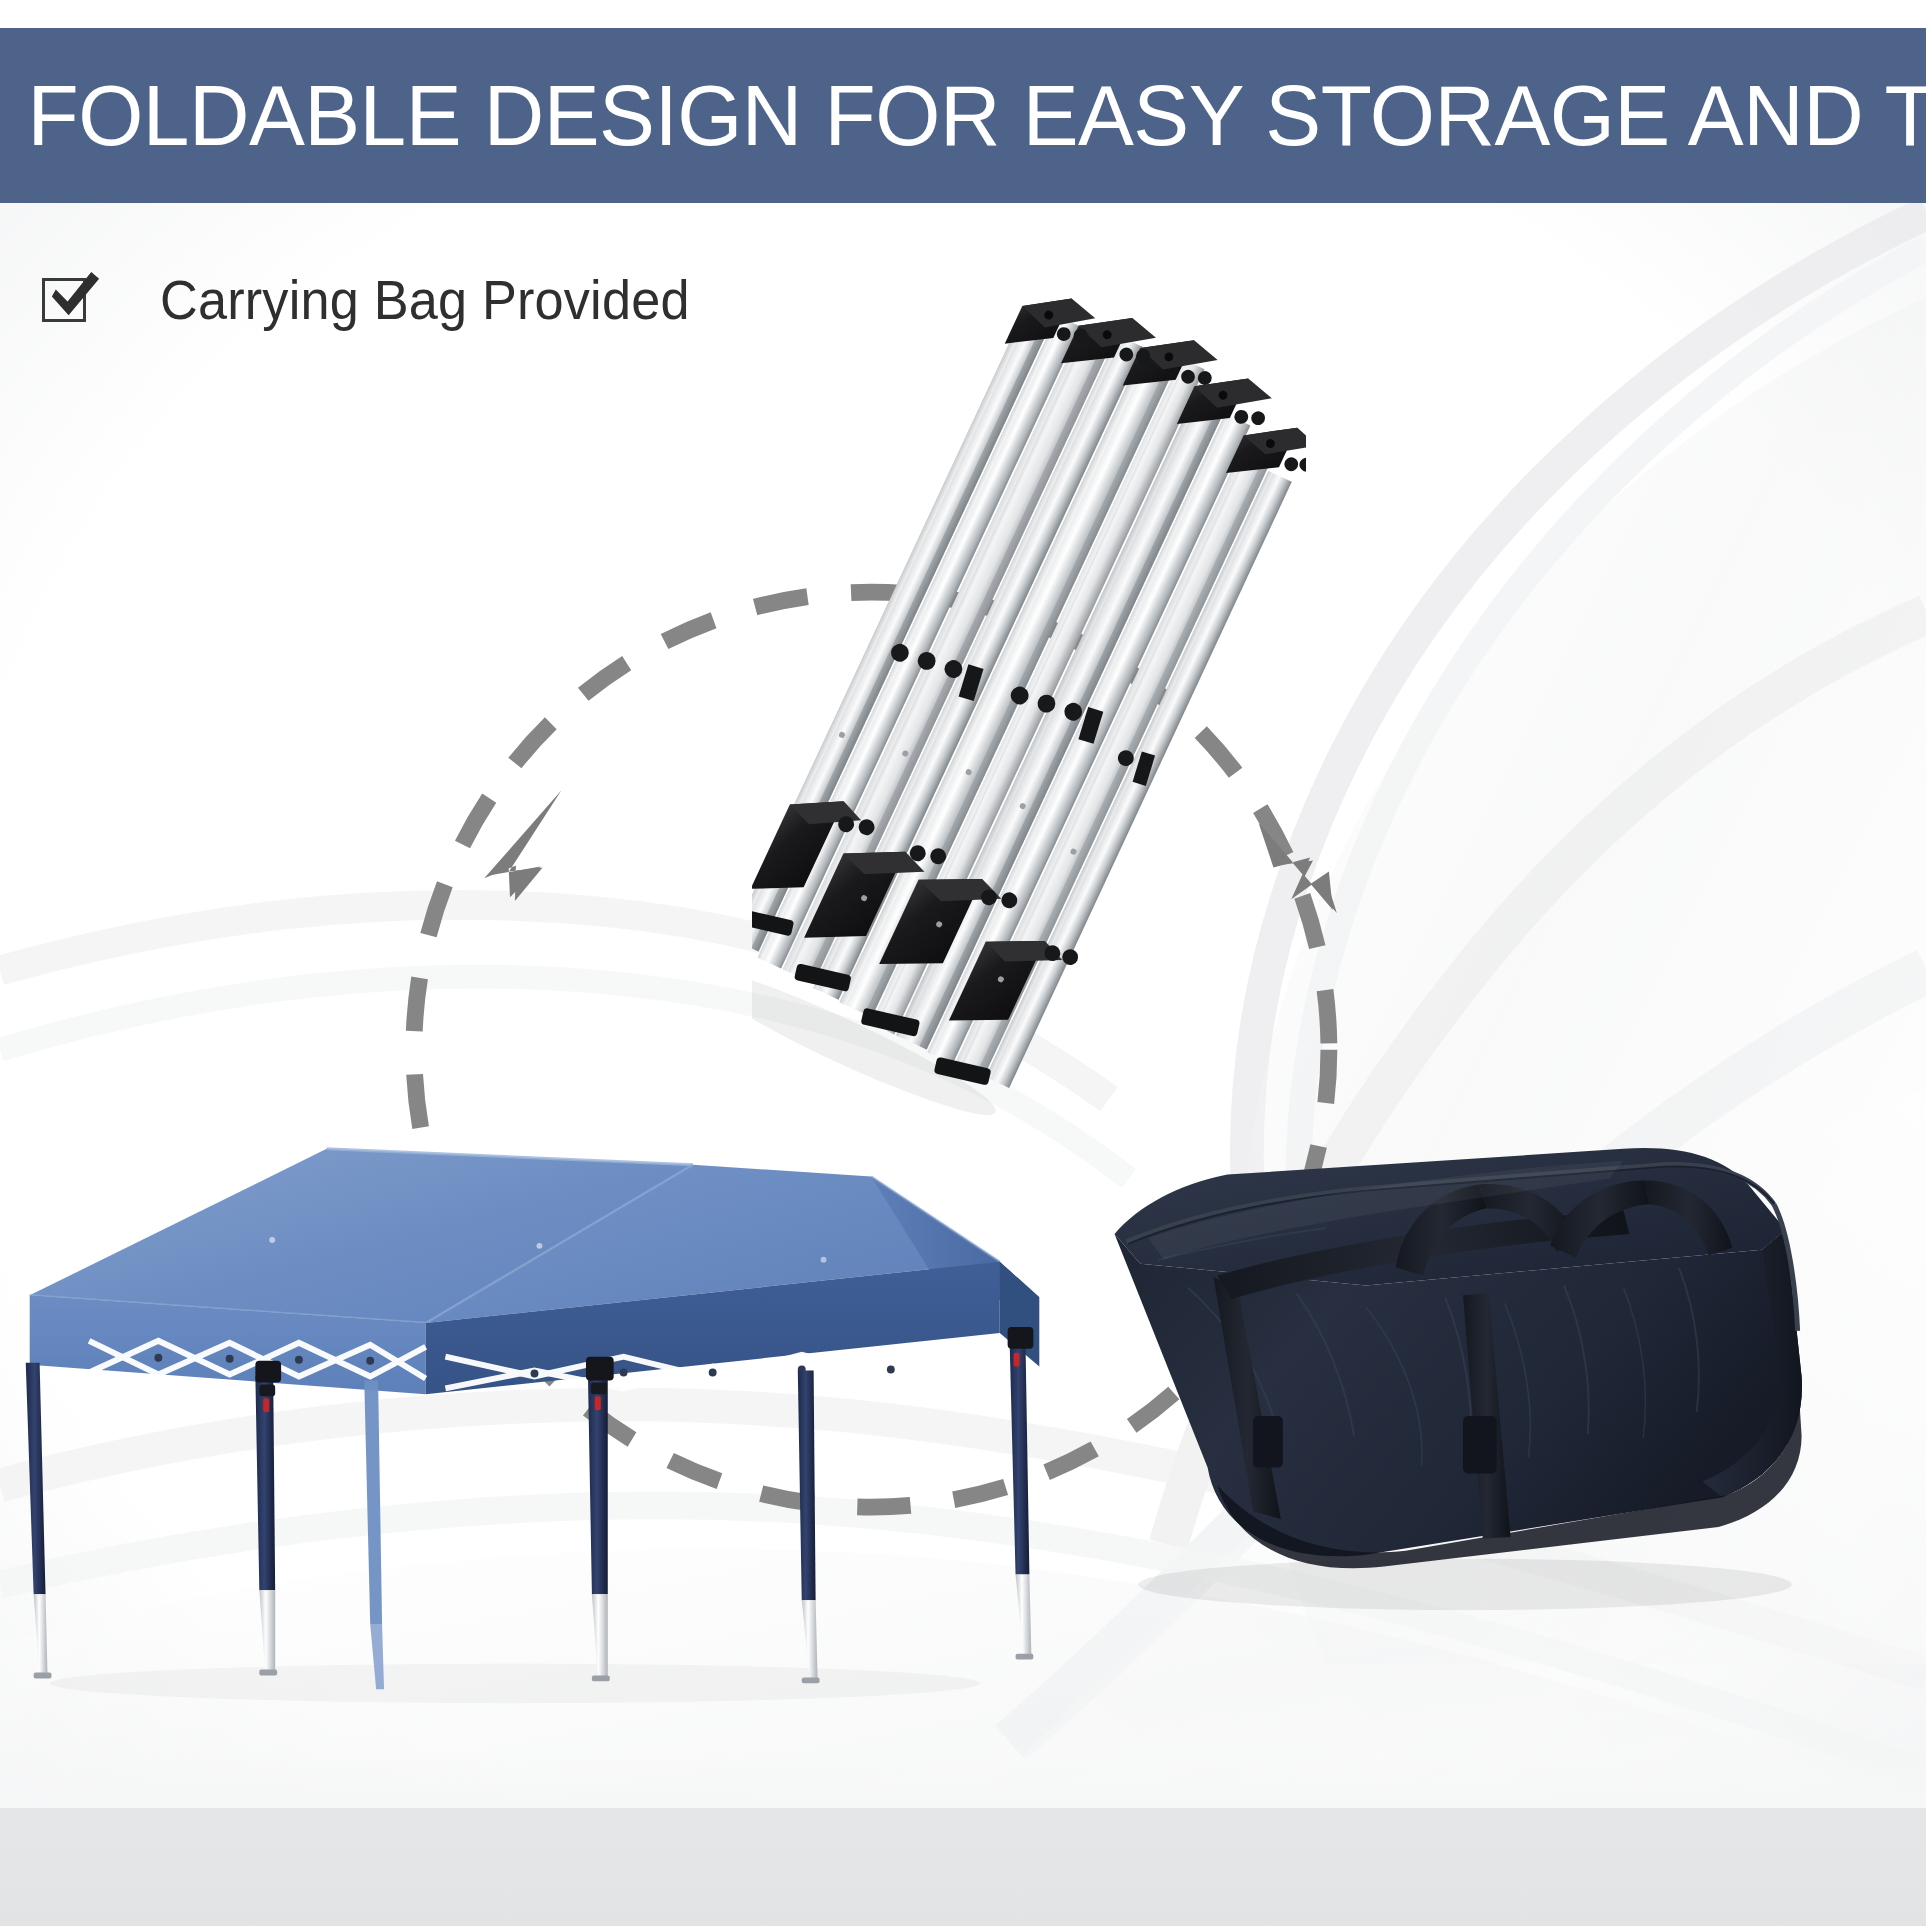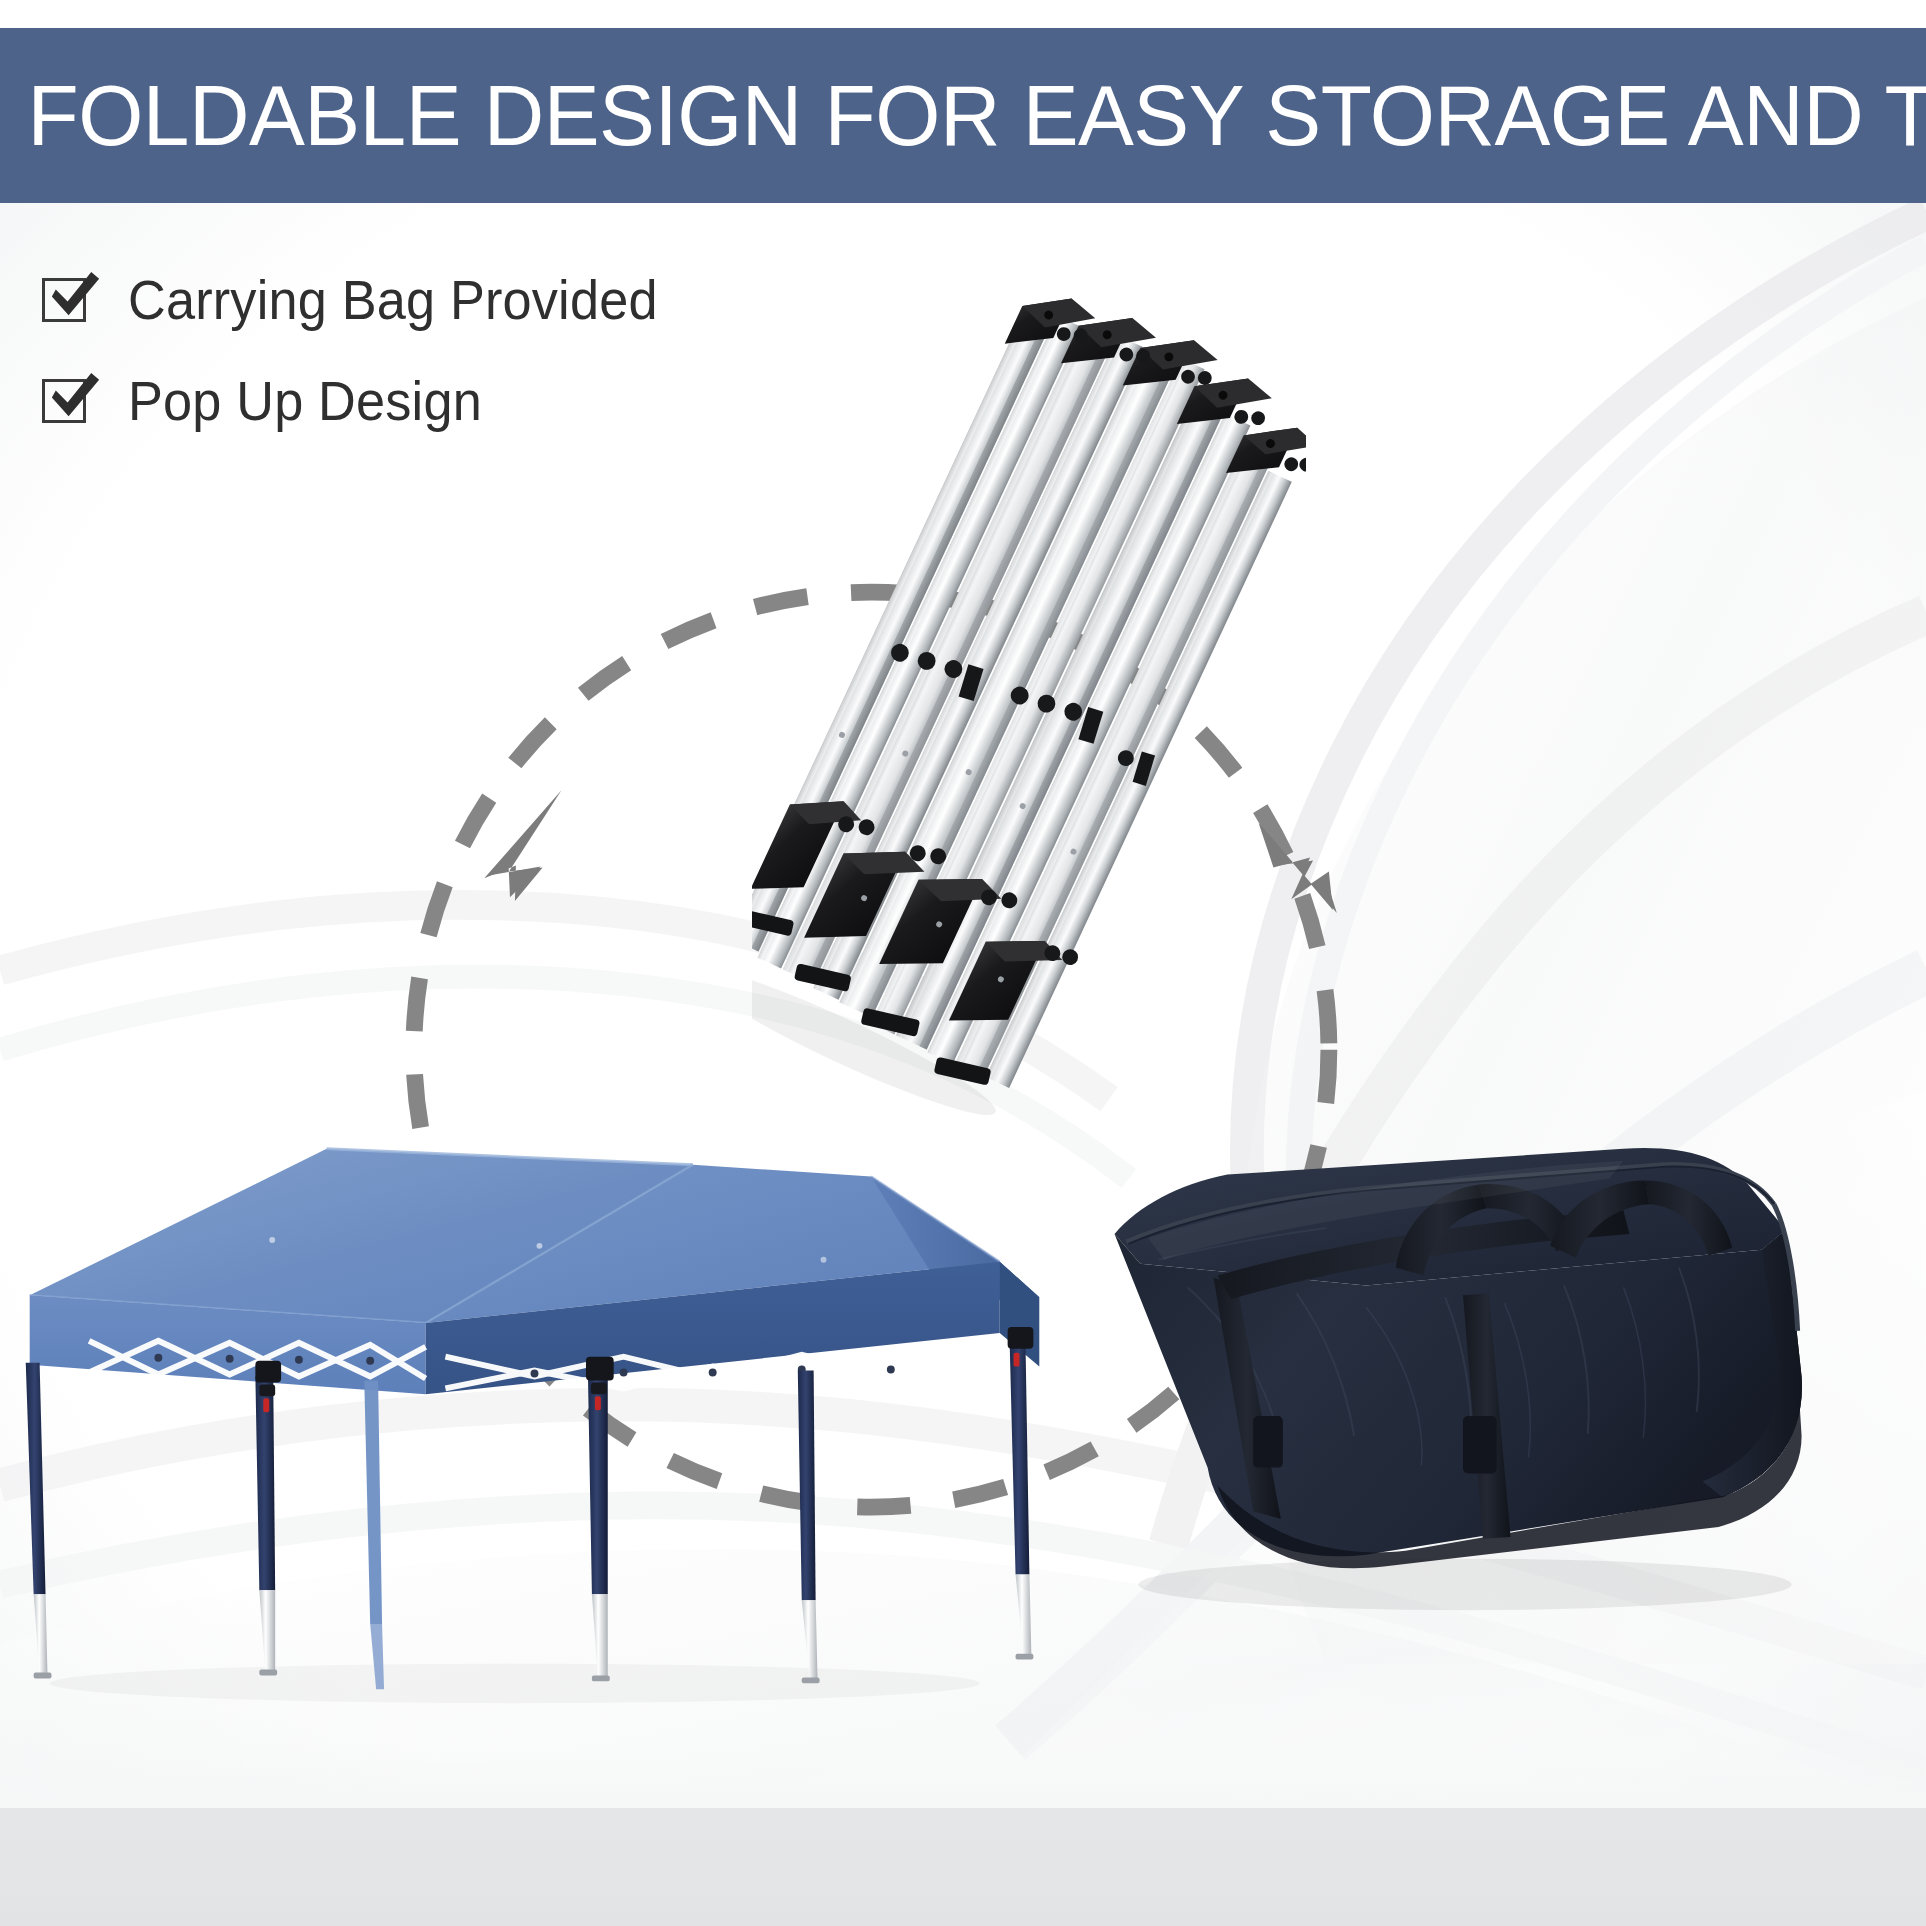--- a/index.html
+++ b/index.html
@@ -38,21 +38,21 @@
     white-space:nowrap;
     transform:scaleX(0.985);
     transform-origin:left center;
   }
 
   
   .features{
     position:absolute;left:42px;top:249px;width:812px;
   }
   .feature-row{
-    display:flex;align-items:center;height:101px;
+    display:flex;align-items:center;height:101px;gap:32px;
   }
   .checkbox{
     position:relative;width:44px;height:44px;flex:0 0 44px;
     border:3px solid #3a3a3a;box-sizing:border-box;
     margin-right:42px;
   }
   .checkbox svg{position:absolute;left:-3px;top:-17px;width:65px;height:65px;overflow:visible;}
   .feature-label{
     font-size:55px;color:#2f2f2f;font-weight:400;
     letter-spacing:0.2px;white-space:nowrap;
@@ -137,28 +137,20 @@
 
     <div class="feature-row">
       <div class="checkbox">
         <svg viewBox="0 0 66 66">
           <path d="M10 33 L14 26 L26 38 L50 8 L58 15 L27 52 Z" fill="#2e2e2e"></path>
         </svg>
       </div>
       <div class="feature-label">Carrying Bag Provided</div>
     </div>
 
-    <div class="feature-row">
-      <div class="checkbox">
-        <svg viewBox="0 0 66 66">
-          <path d="M10 33 L14 26 L26 38 L50 8 L58 15 L27 52 Z" fill="#2e2e2e"></path>
-        </svg>
-      </div>
-      <div class="feature-label">Pop Up Design</div>
-    </div>
 
   </div>
 
   <div class="cycle">
     <svg width="1927" height="1927" viewBox="0 0 1946 1946">
 
       <circle cx="880" cy="1060" r="462" fill="none" stroke="#868686" stroke-width="17" stroke-dasharray="54 44" stroke-linecap="butt"></circle>
 
       <g>
         <path d="M566 799 L494 884 L513 861 L515 906 L546 875 L495 884 Z" fill="#7c7c7c"></path>

